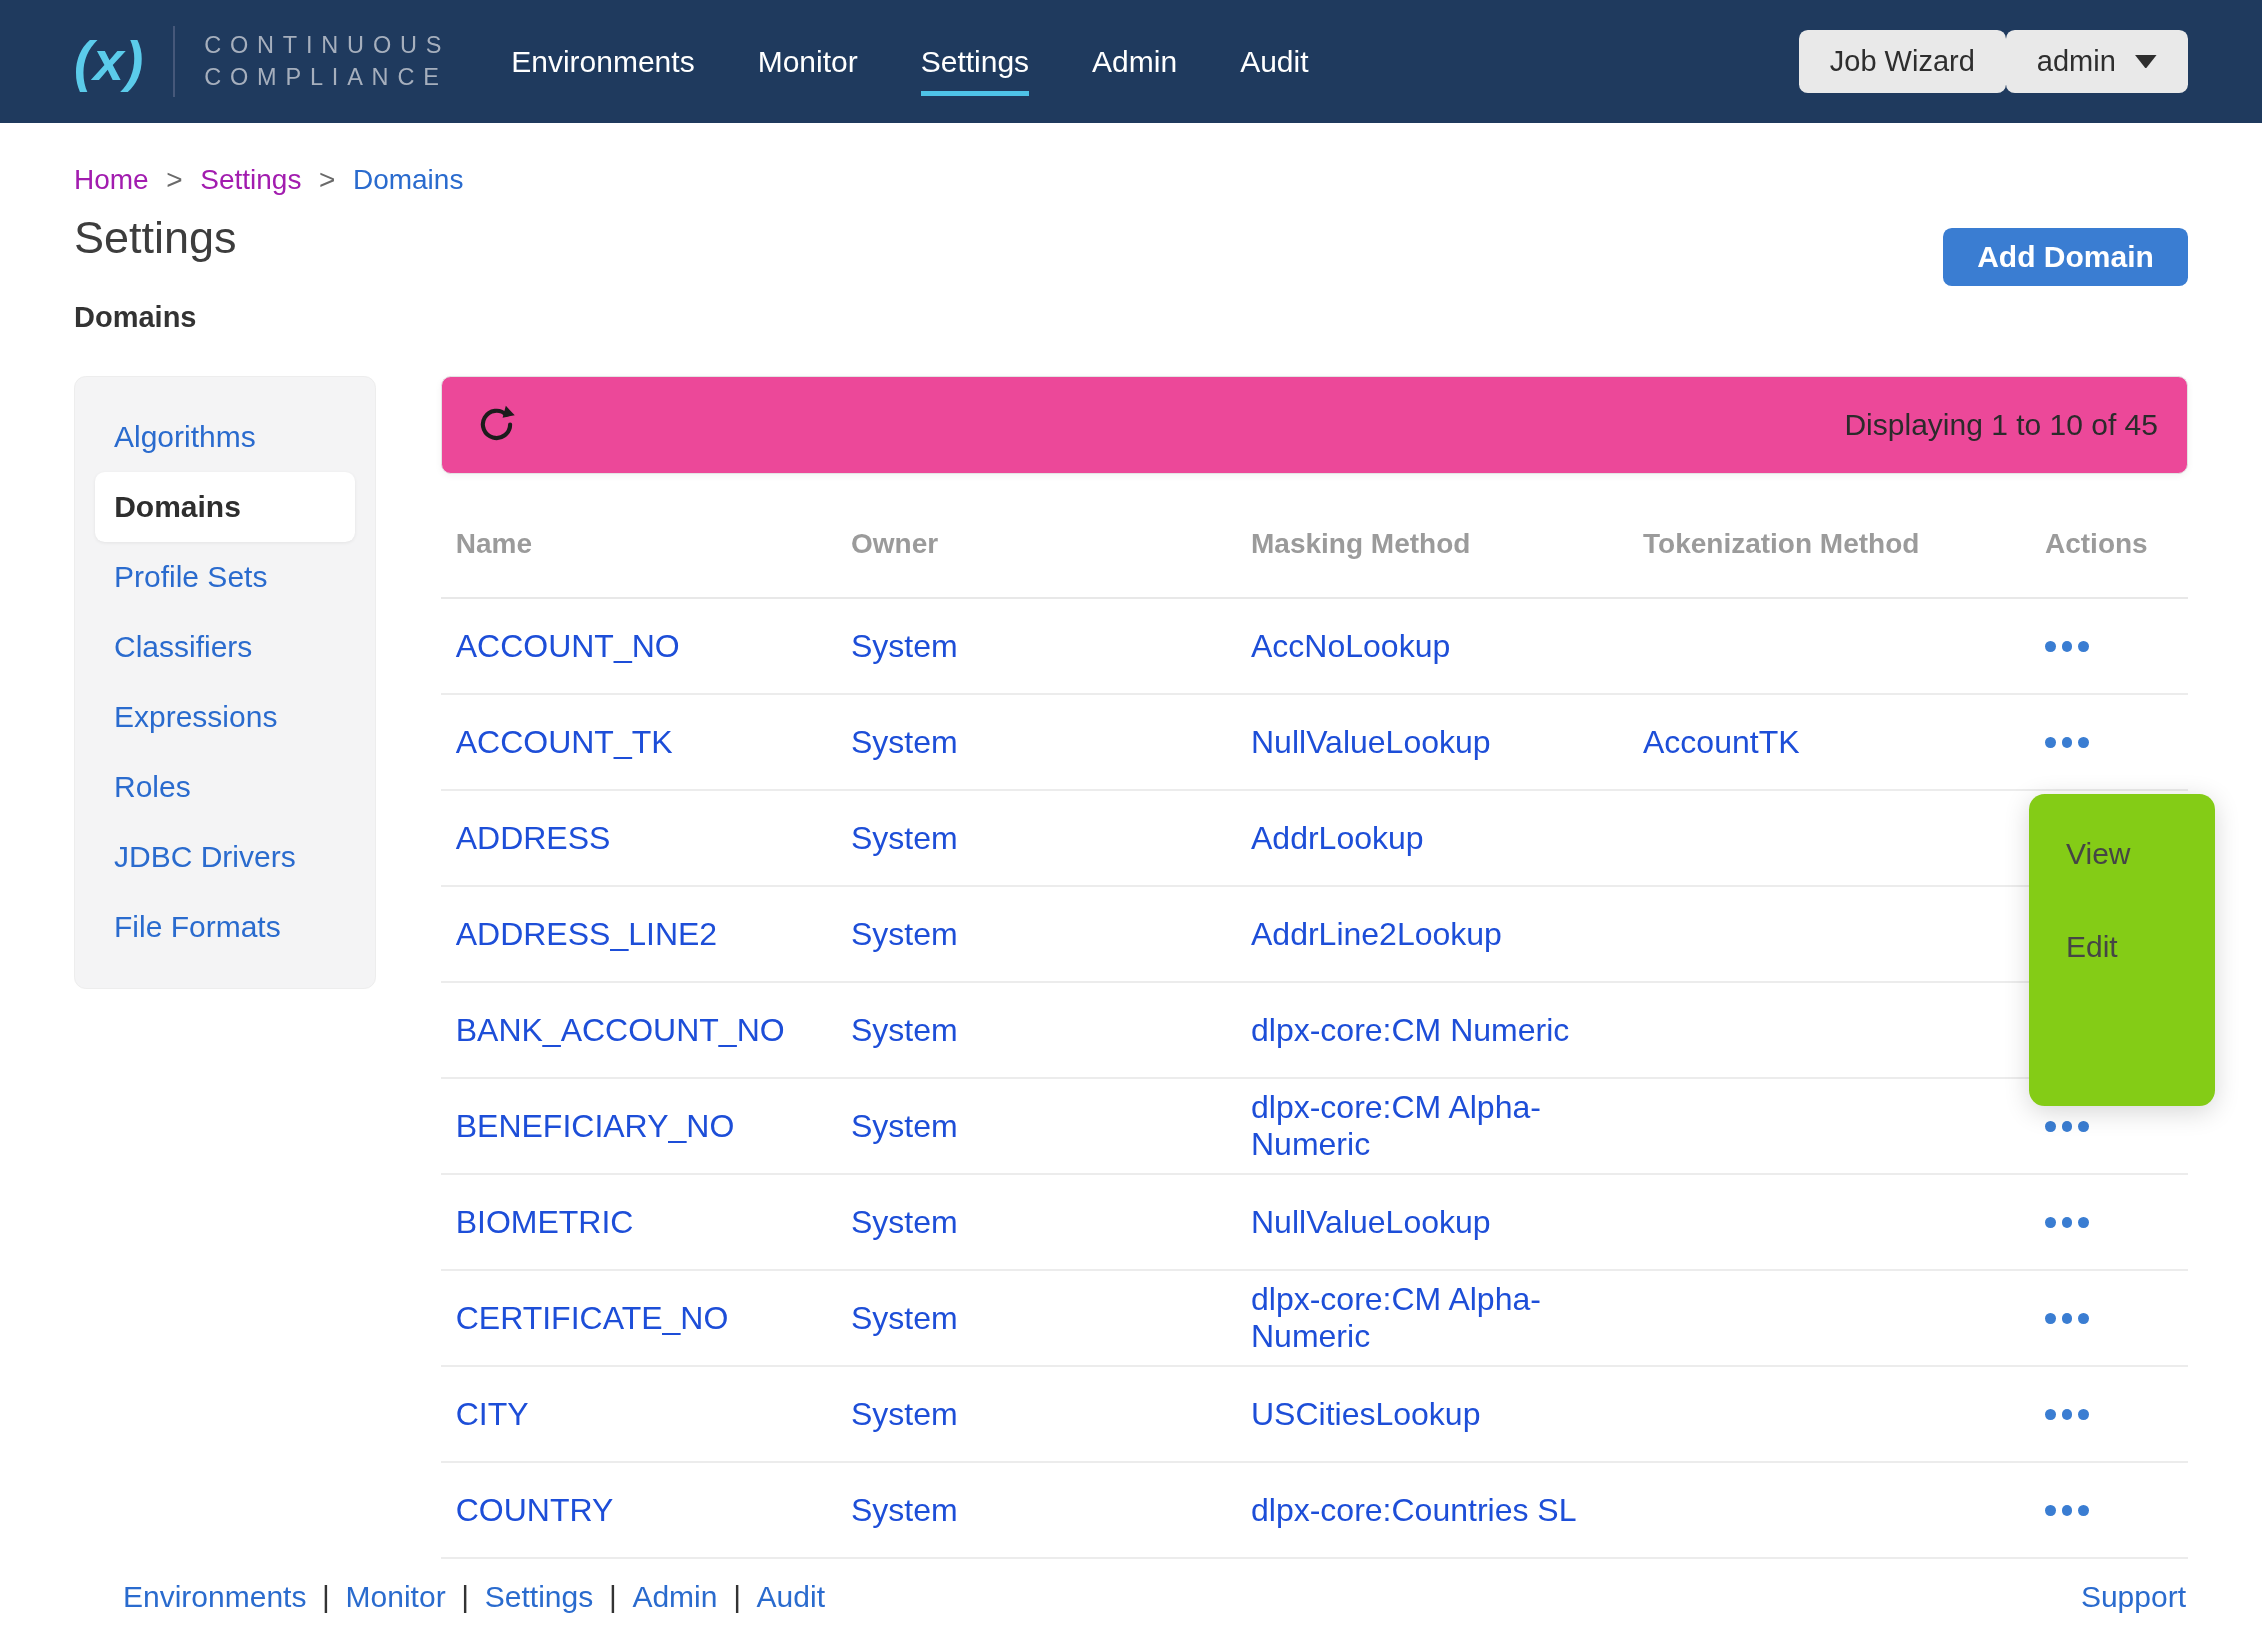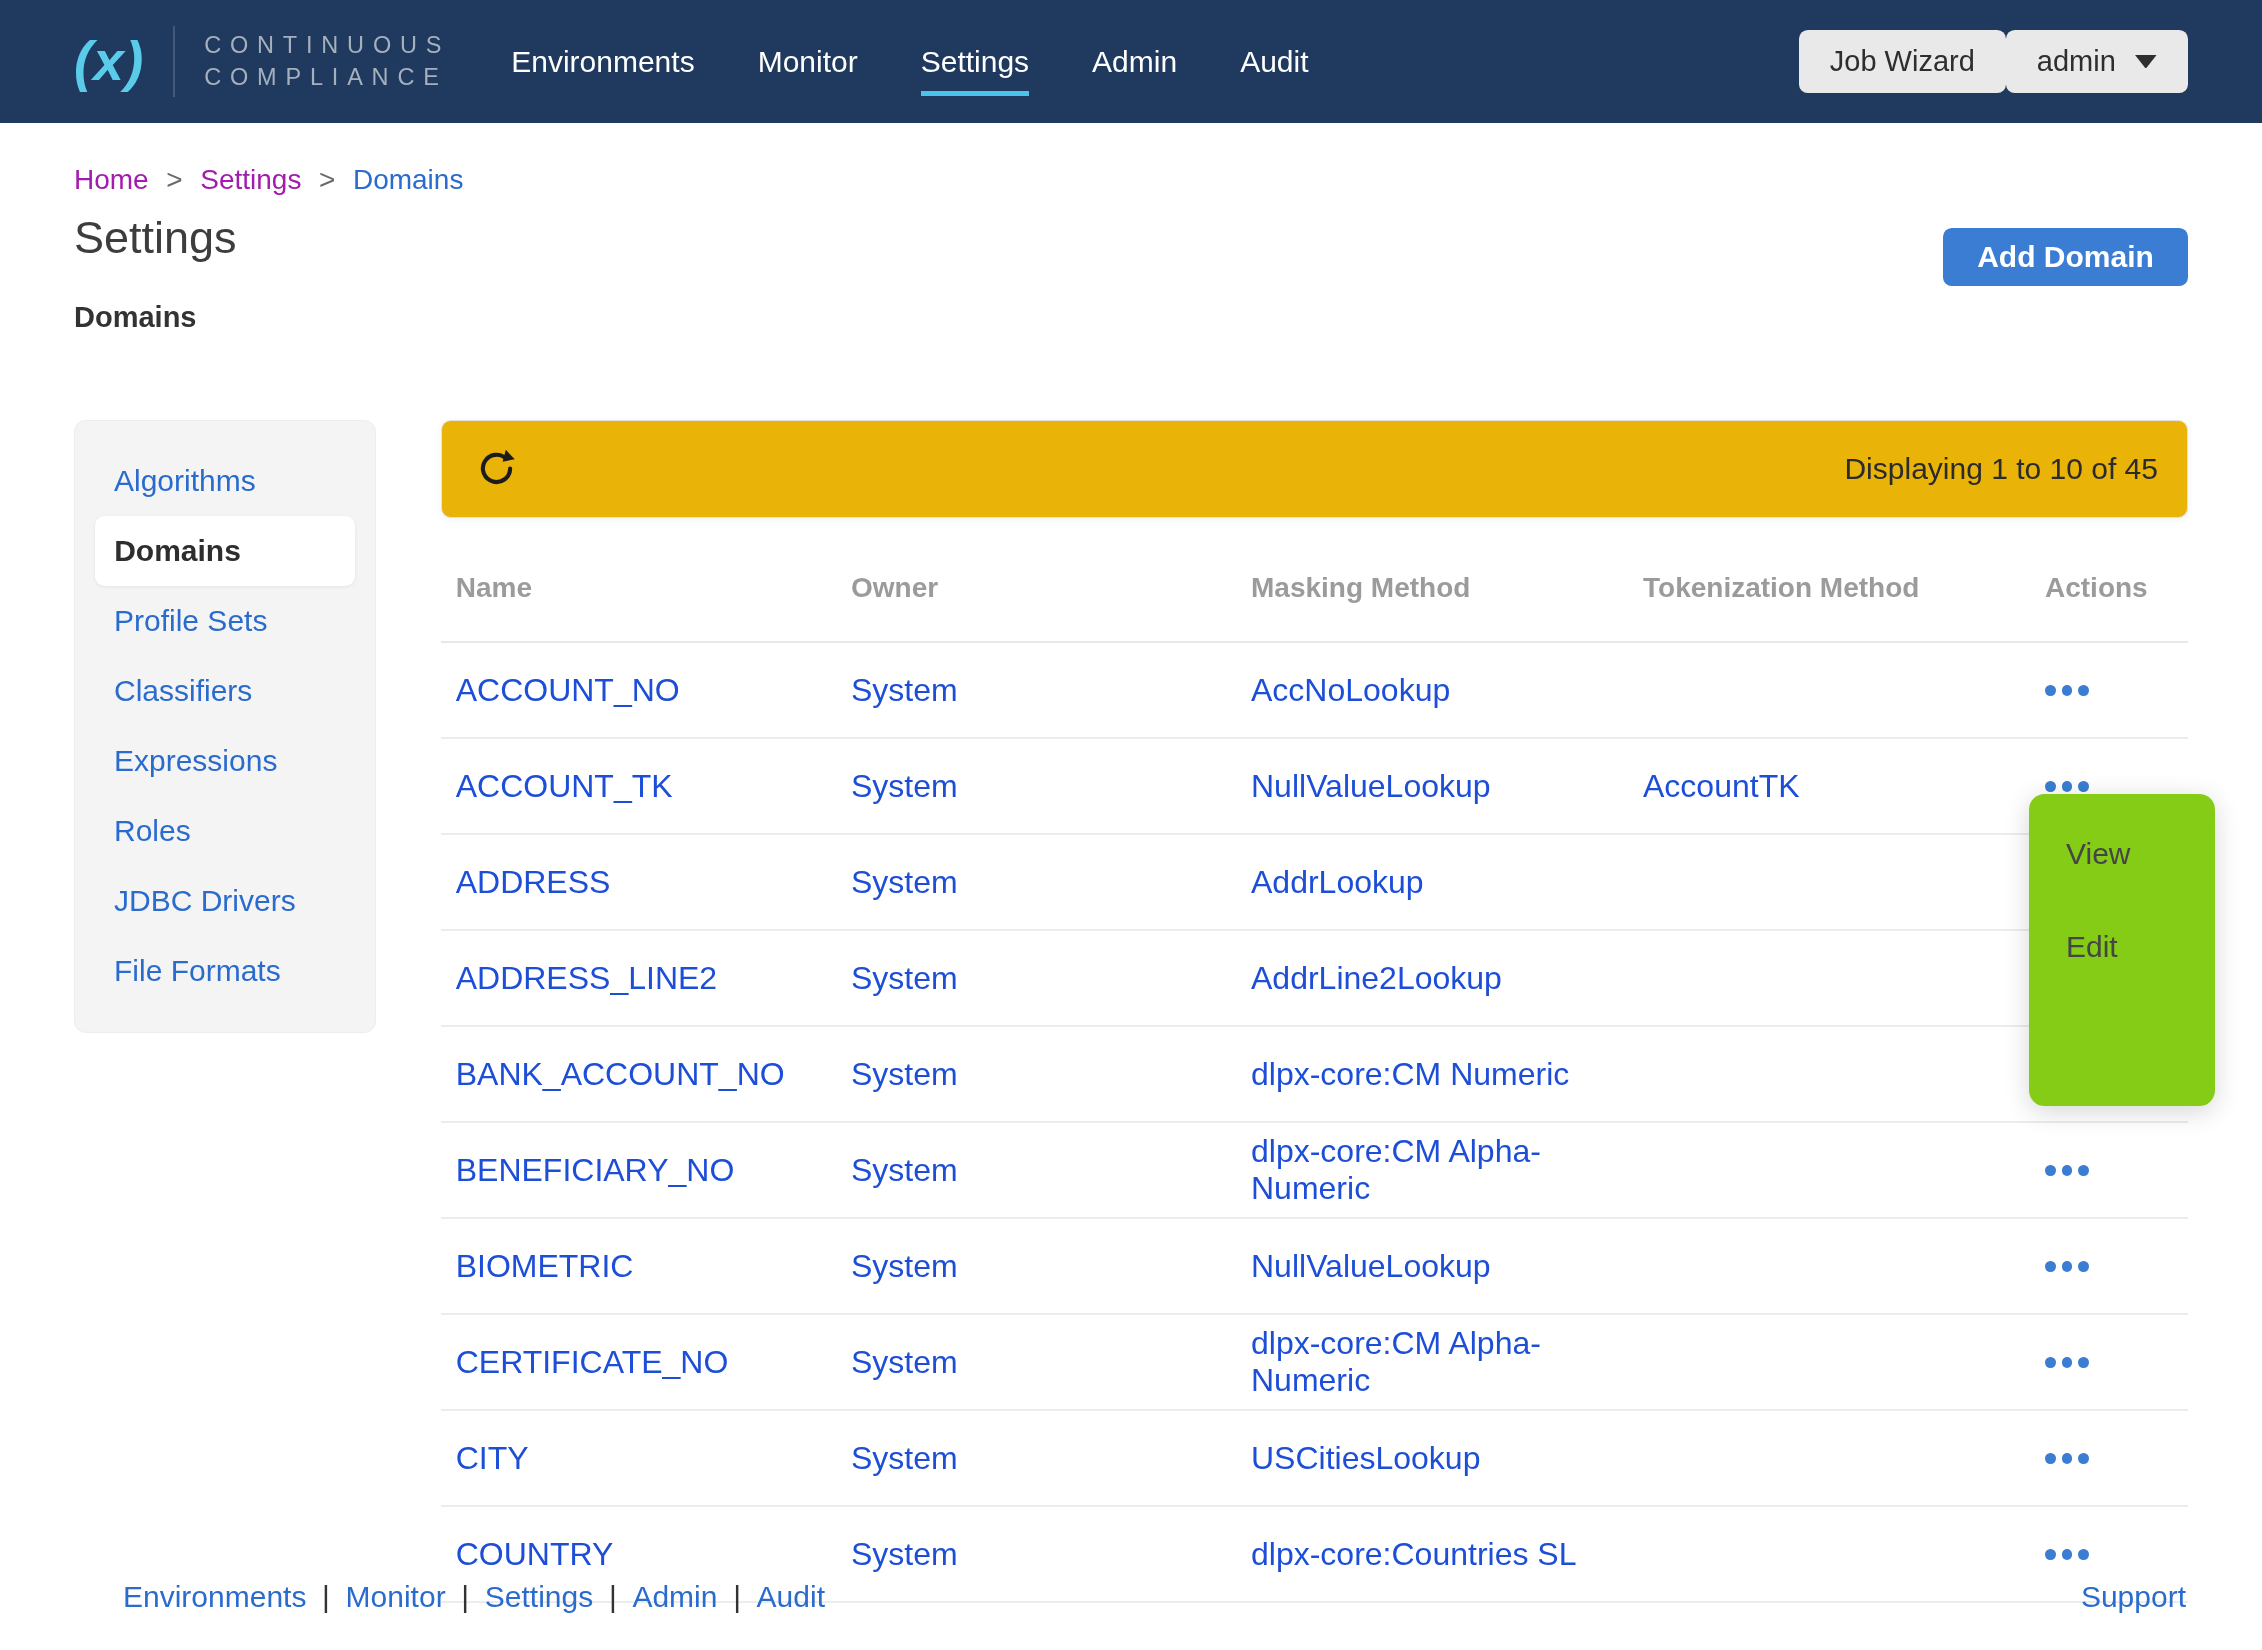--- a/index.html
+++ b/index.html
@@ -45,38 +45,38 @@
   .breadcrumb .crumb.current { color:#2a6bce; }
   .page-title { font-size:45px; color:#3d3d3d; margin-top:15.7px; font-weight:400; }
   .page-subtitle { font-size:29px; font-weight:bold; color:#333; margin-top:37px; }
   .add-btn {
     position:absolute; right:74px; top:105px; width:245px; height:58px;
     background:#3a7dd2; color:#ffffff; border:none; border-radius:8.8px;
     font-size:30px; font-weight:bold; cursor:pointer; font-family:inherit;
   }
 
   
-  .main { display:flex; margin-top:86px; padding:0 74px; gap:65px; align-items:flex-start; }
+  .main { display:flex; margin-top:42px; padding:0 74px; gap:65px; align-items:flex-start; }
 
   .sidebar {
     width:302px; background:#f4f4f5; border:1px solid #ededed; border-radius:11.8px;
     padding:25.5px 0; flex:none;
   }
   .side-item {
     height:70px; display:flex; align-items:center; padding-left:39px;
     font-size:30px; color:#2a6bce; cursor:pointer;
   }
   .side-item.active {
     background:#ffffff; margin:0 19.6px; padding-left:19.6px; border-radius:9.8px;
     color:#2e2e2e; font-weight:bold; box-shadow:0 1px 3.9px rgba(0,0,0,0.07);
   }
 
   .table-wrap { flex:1; }
   .toolbar {
-    height:98px; background:#eab308; border:1px solid #e3e3e3; border-radius:9.8px;
+    height:98px; background:#ec4899; border:1px solid #e3e3e3; border-radius:9.8px;
     box-shadow:0 2px 7.8px rgba(0,0,0,0.05);
     display:flex; align-items:center; justify-content:space-between; padding:12px 29px;
   }
   .refresh-btn { background:none; border:none; cursor:pointer; padding:3.9px; display:flex; }
   .status-text { font-size:30px; color:#2b2b2b; }
 
   .grid-row {
     display:grid; grid-template-columns:410px 400px 392px 402px 1fr;
     align-items:center;
   }

